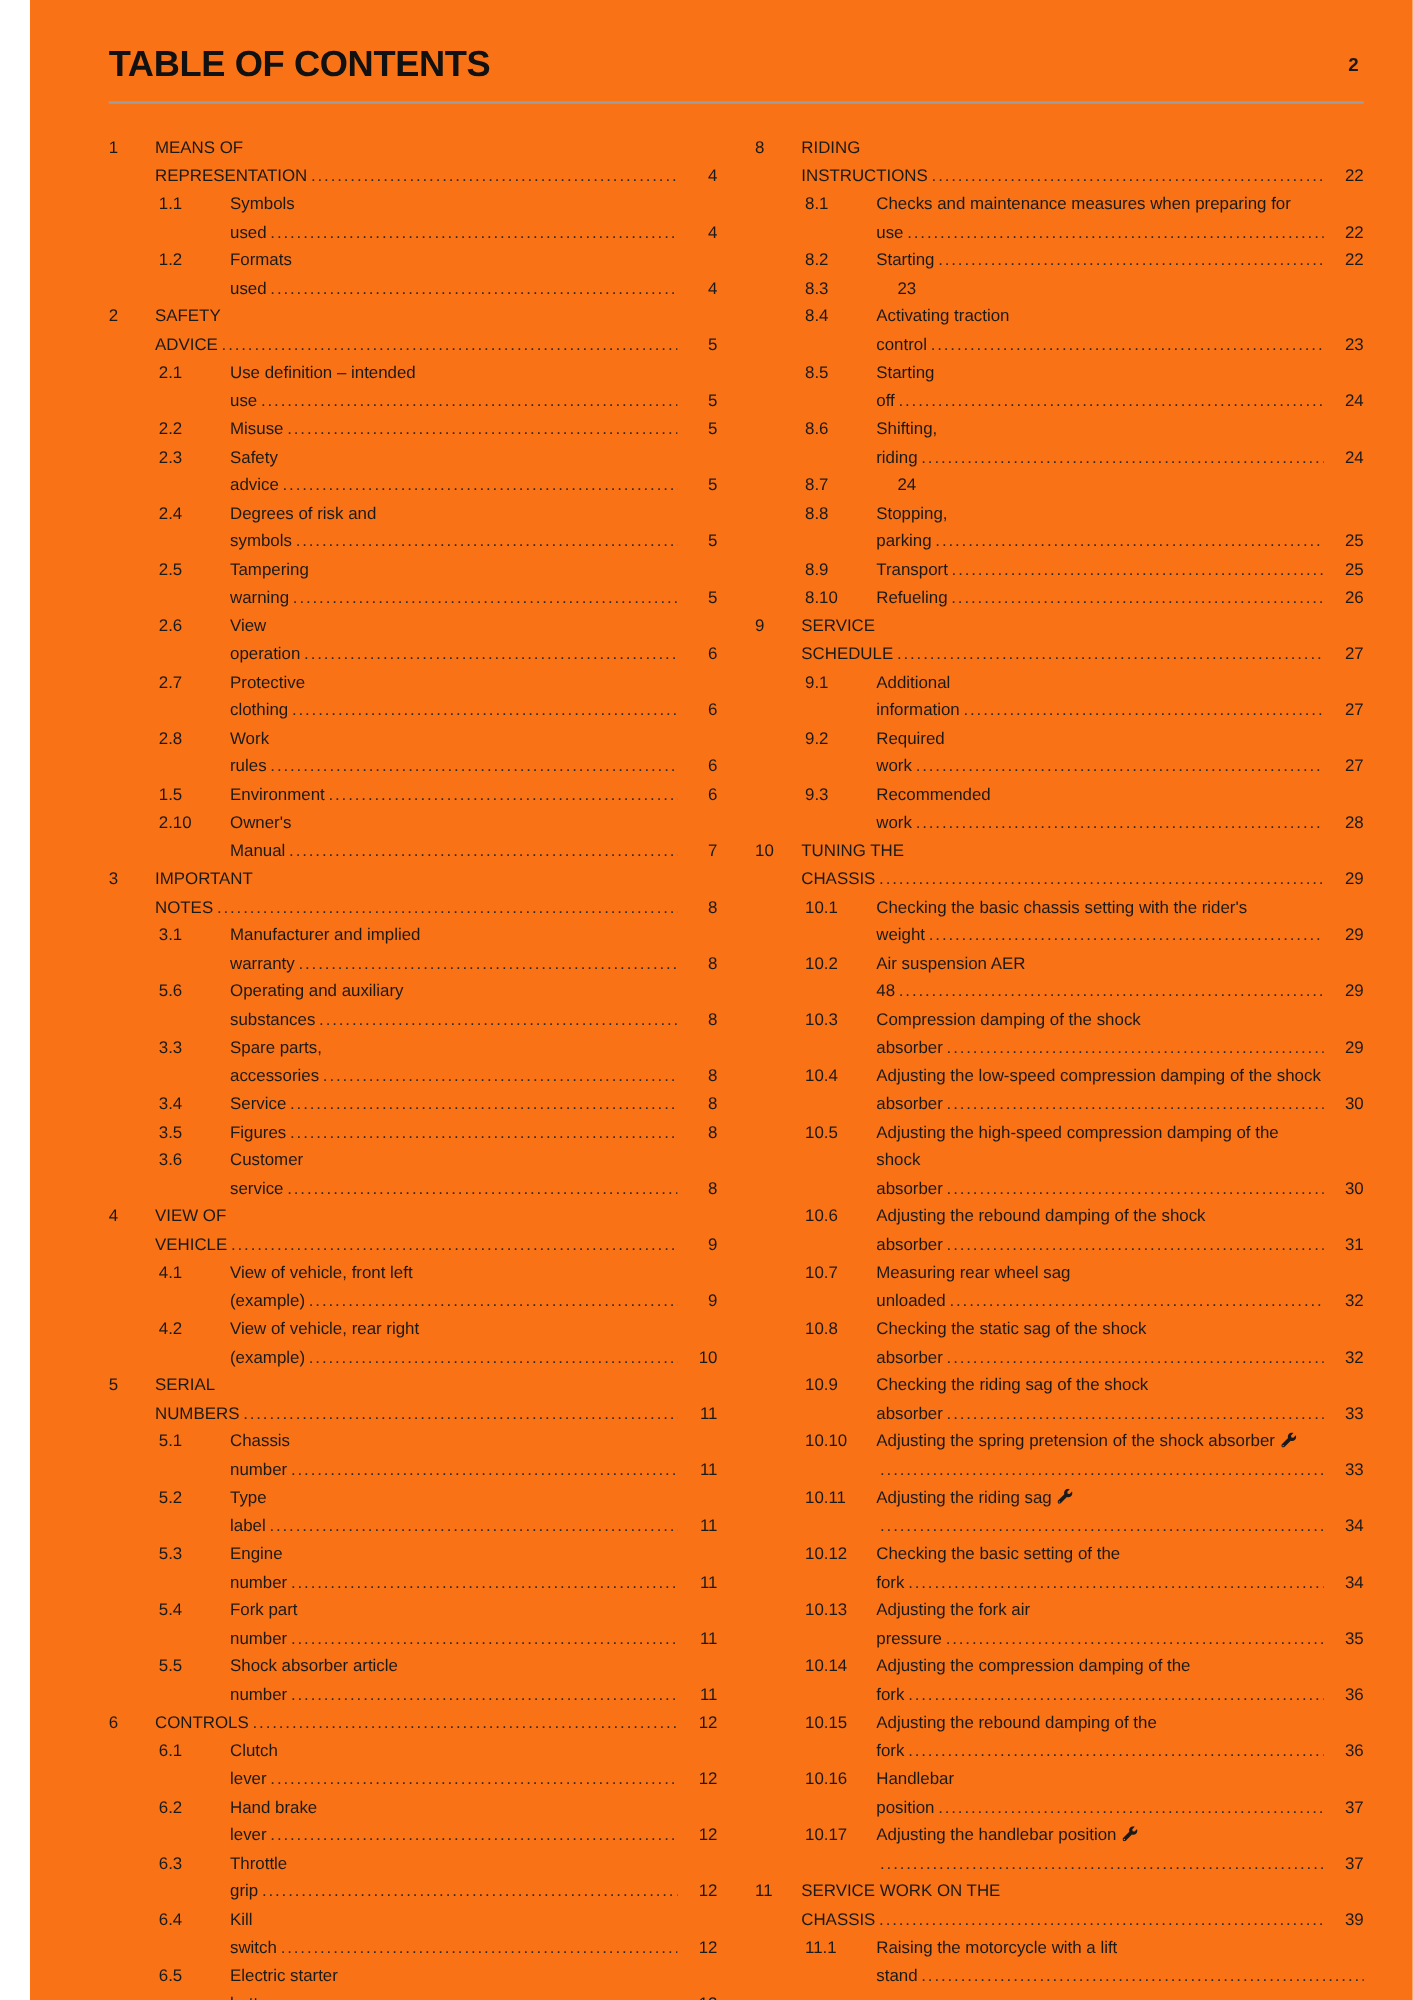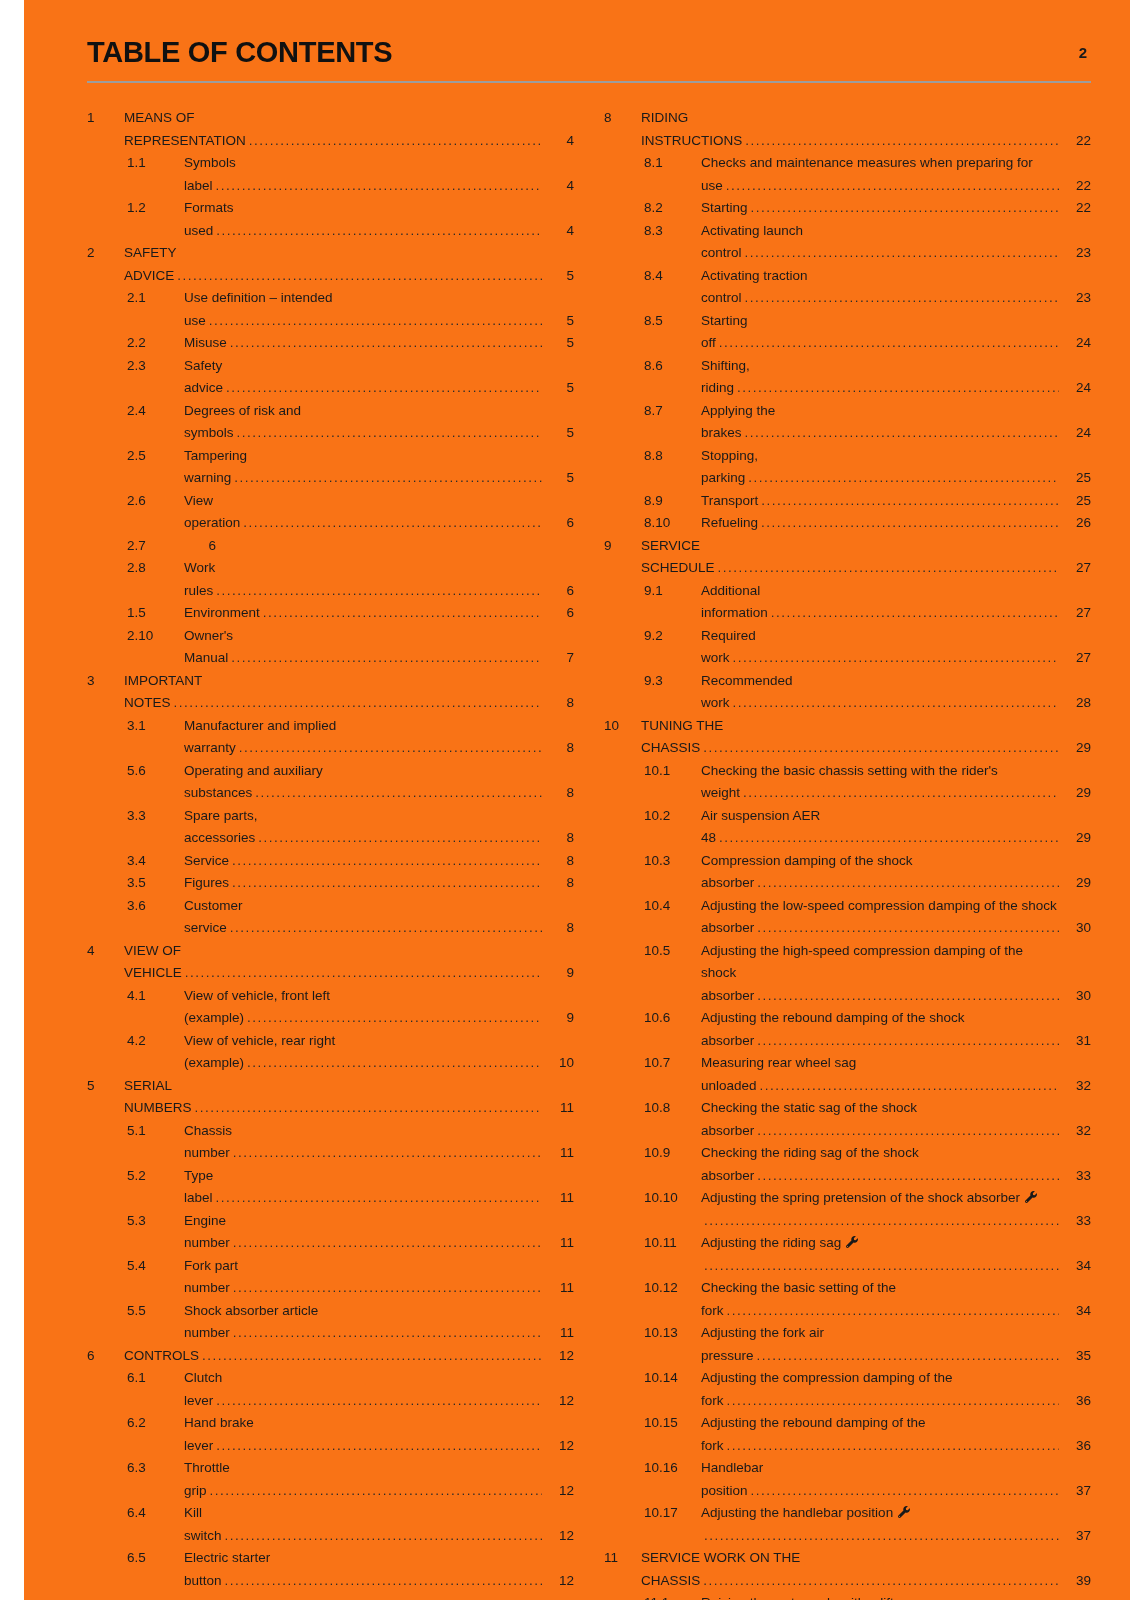--- a/index.html
+++ b/index.html
@@ -102,21 +102,21 @@
   <div class="header-rule"></div>
   <div class="toc">
       <div class="toc-col">
         <div class="row section">
           <span class="num">1</span>
           <span class="title">MEANS OF REPRESENTATION</span>
           <span class="page">4</span>
         </div>
         <div class="row entry">
           <span class="num">1.1</span>
-          <span class="title">Symbols label</span>
+          <span class="title">Symbols used</span>
           <span class="page">4</span>
         </div>
         <div class="row entry">
           <span class="num">1.2</span>
           <span class="title">Formats used</span>
           <span class="page">4</span>
         </div>
         <div class="row section">
           <span class="num">2</span>
           <span class="title">SAFETY ADVICE</span>
@@ -147,20 +147,21 @@
           <span class="title">Tampering warning</span>
           <span class="page">5</span>
         </div>
         <div class="row entry">
           <span class="num">2.6</span>
           <span class="title">View operation</span>
           <span class="page">6</span>
         </div>
         <div class="row entry">
           <span class="num">2.7</span>
+          <span class="title">Protective clothing</span>
           <span class="page">6</span>
         </div>
         <div class="row entry">
           <span class="num">2.8</span>
           <span class="title">Work rules</span>
           <span class="page">6</span>
         </div>
         <div class="row entry">
           <span class="num">1.5</span>
           <span class="title">Environment</span>
@@ -293,41 +294,39 @@
           <span class="title">Checks and maintenance measures when preparing for use</span>
           <span class="page">22</span>
         </div>
         <div class="row entry">
           <span class="num">8.2</span>
           <span class="title">Starting</span>
           <span class="page">22</span>
         </div>
         <div class="row entry">
           <span class="num">8.3</span>
-          <span class="title">Activating launch control</span>
           <span class="page">23</span>
         </div>
         <div class="row entry">
           <span class="num">8.4</span>
           <span class="title">Activating traction control</span>
           <span class="page">23</span>
         </div>
         <div class="row entry">
           <span class="num">8.5</span>
           <span class="title">Starting off</span>
           <span class="page">24</span>
         </div>
         <div class="row entry">
           <span class="num">8.6</span>
           <span class="title">Shifting, riding</span>
           <span class="page">24</span>
         </div>
         <div class="row entry">
           <span class="num">8.7</span>
-          <span class="title">Applying the brakes</span>
           <span class="page">24</span>
         </div>
         <div class="row entry">
           <span class="num">8.8</span>
           <span class="title">Stopping, parking</span>
           <span class="page">25</span>
         </div>
         <div class="row entry">
           <span class="num">8.9</span>
           <span class="title">Transport</span>

